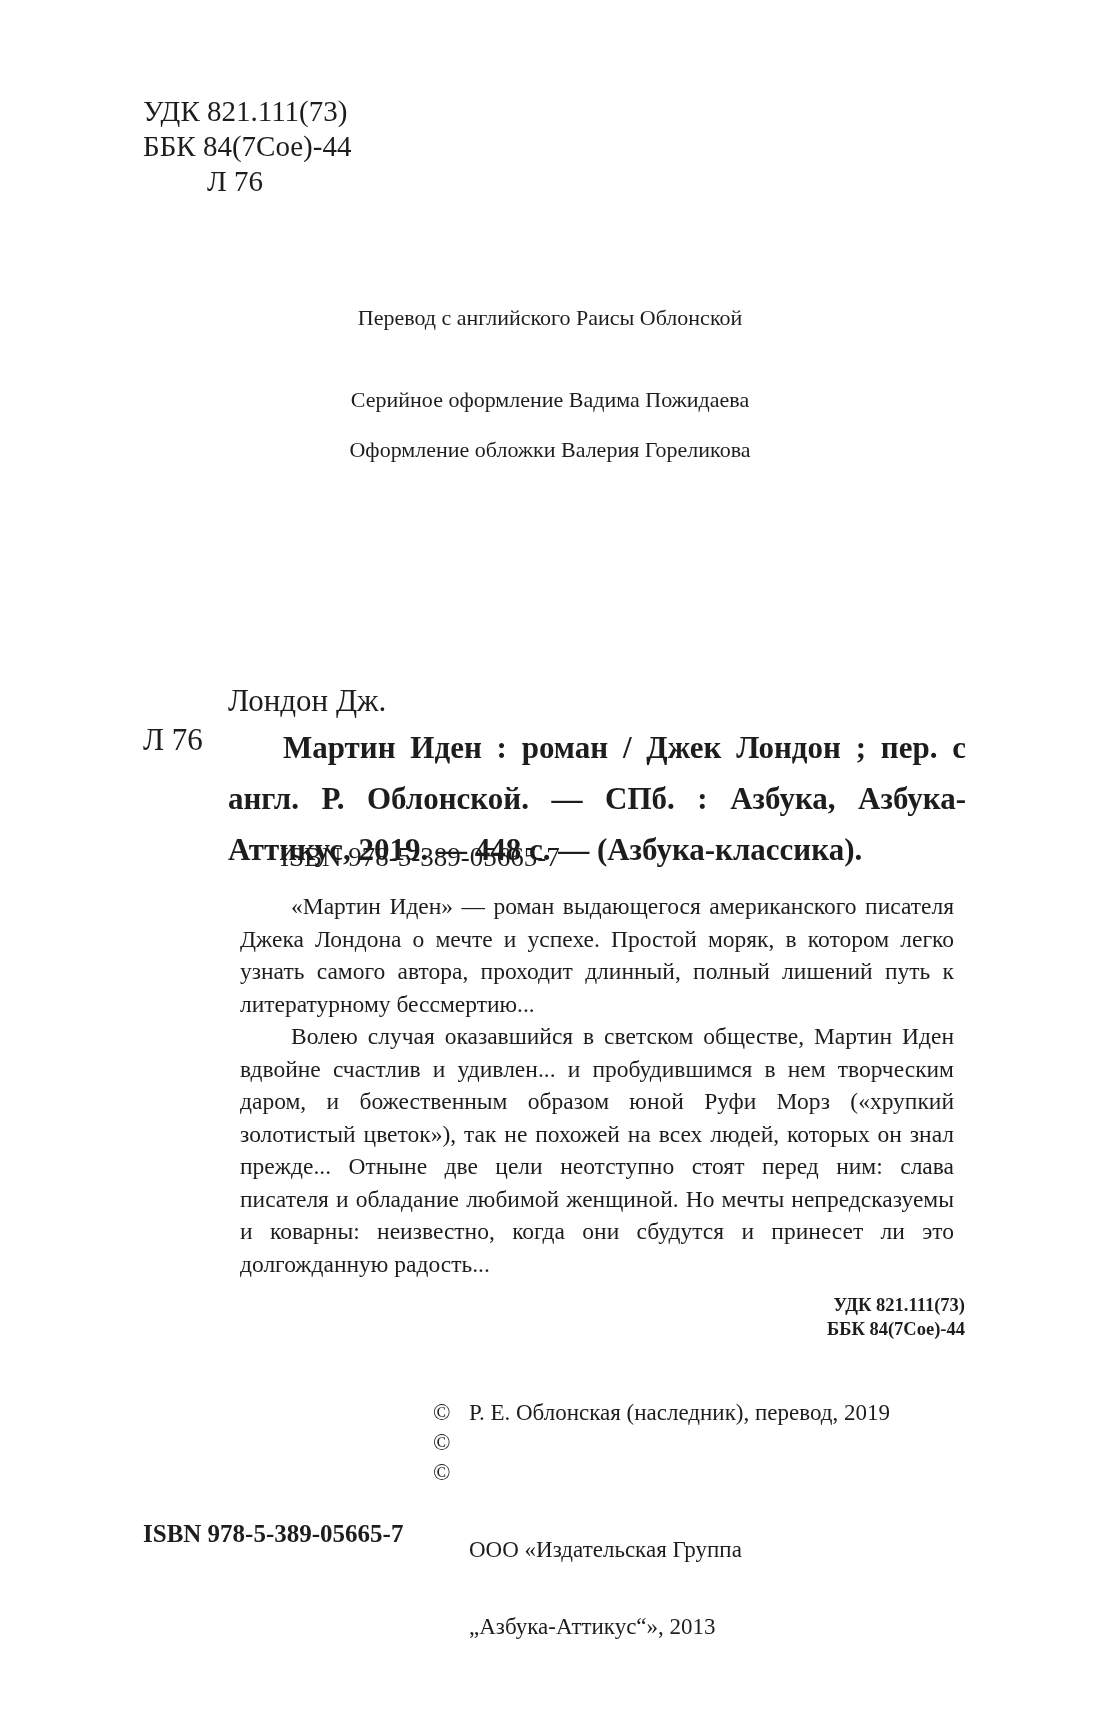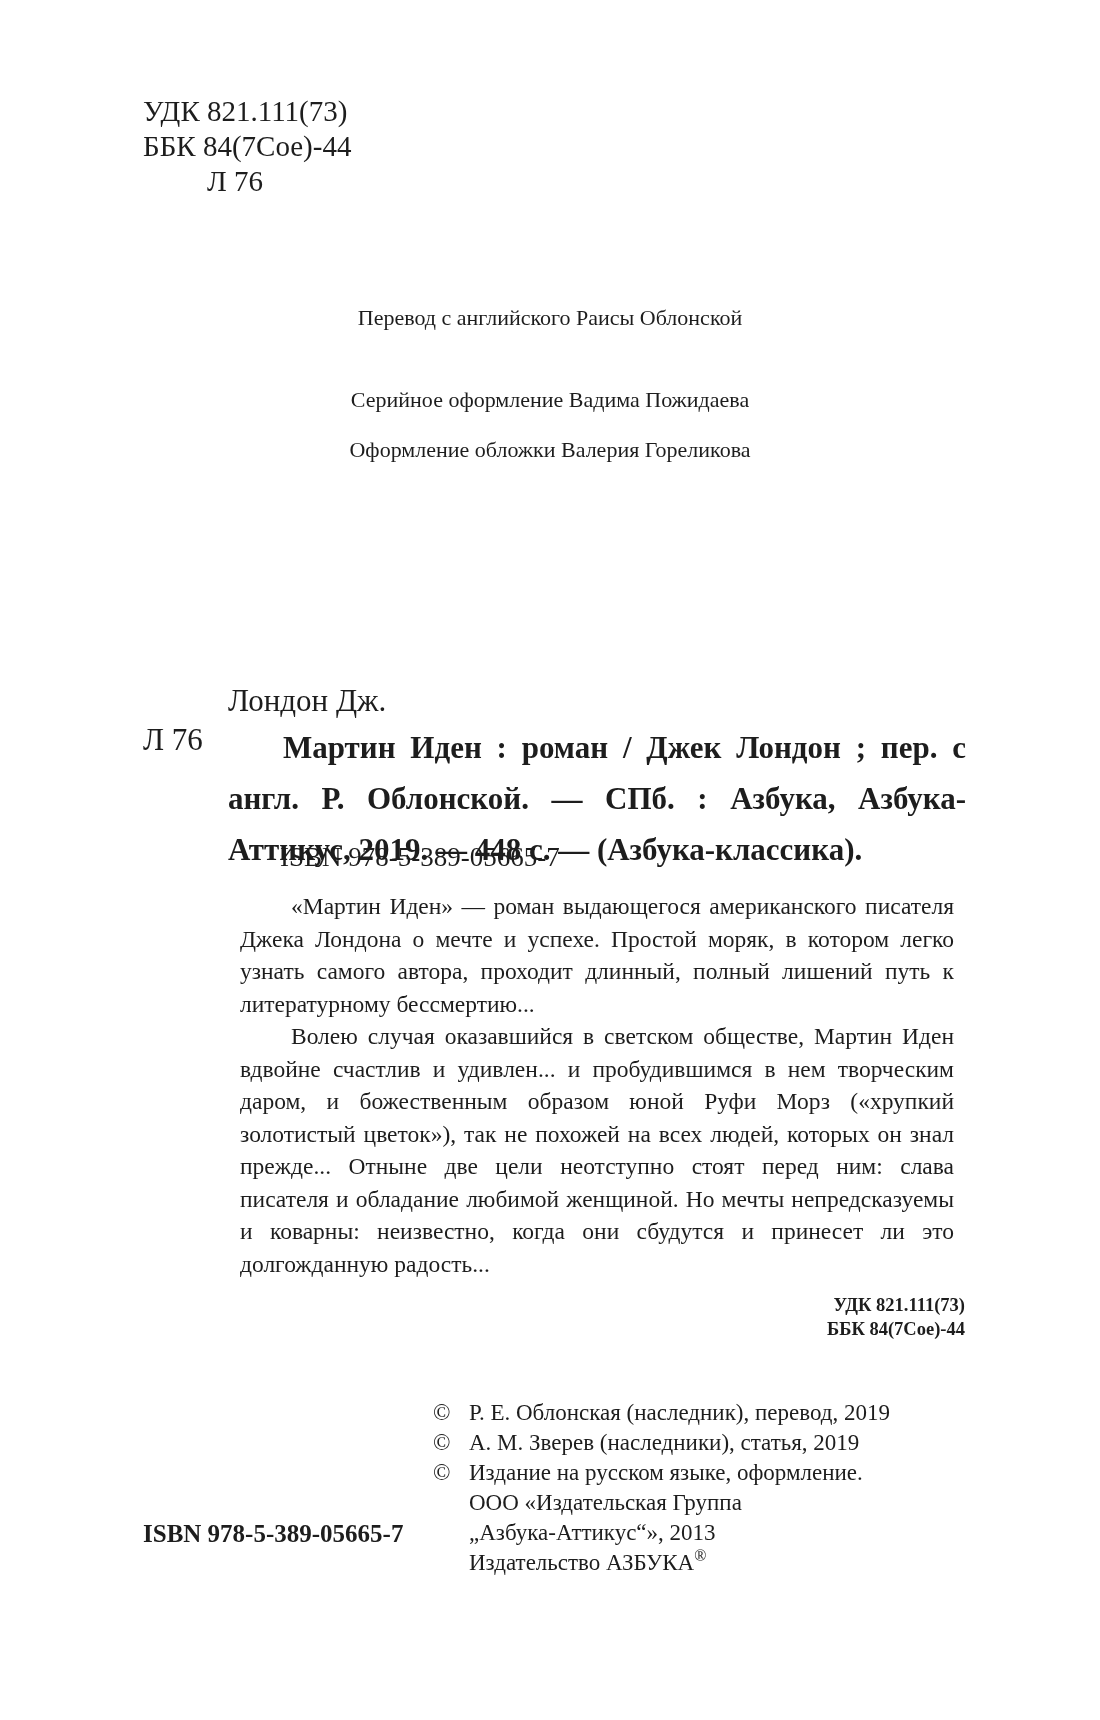--- a/index.html
+++ b/index.html
@@ -38,21 +38,21 @@
     position: absolute; right: 135px; top: 1293px; text-align: right;
     font-size: 18.5px; line-height: 24px; font-weight: bold;
   }
 
   .copyrights {
     position: absolute; left: 433px; top: 1398px;
     font-size: 23px; line-height: 30px;
   }
   .copy-row { display: flex; }
   .copy-sym { width: 36px; display: inline-block; }
-  .copy-cont { padding-left: 36px; }
+  .copy-cont { padding-left: 36px; margin-top: 47px; }
   .reg { font-size: 16px; vertical-align: super; line-height: 0; }
 
   .isbn-bold {
     position: absolute; left: 143px; top: 1520px;
     font-size: 25px; font-weight: bold;
   }
 </style>
 </head>
 <body>
 
@@ -83,24 +83,21 @@
   <div>ББК 84(7Сое)-44</div>
 </div>
 
 <div class="copyrights">
   <div class="copy-row">
     <span class="copy-sym">©</span>
     <span>Р. Е. Облонская (наследник), перевод, 2019</span>
   </div>
   <div class="copy-row">
     <span class="copy-sym">©</span>
-    <span>А. М. Зверев (наследники), статья, 2019</span>
   </div>
   <div class="copy-row">
     <span class="copy-sym">©</span>
-    <span>Издание на русском языке, оформление.</span>
   </div>
   <div class="copy-cont">ООО «Издательская Группа</div>
   <div class="copy-cont">„Азбука-Аттикус“», 2013</div>
-  <div class="copy-cont"><span>Издательство АЗБУКА</span><span class="reg">®</span></div>
 </div>
 
 <div class="isbn-bold">ISBN 978-5-389-05665-7</div>
 
 </body></html>

